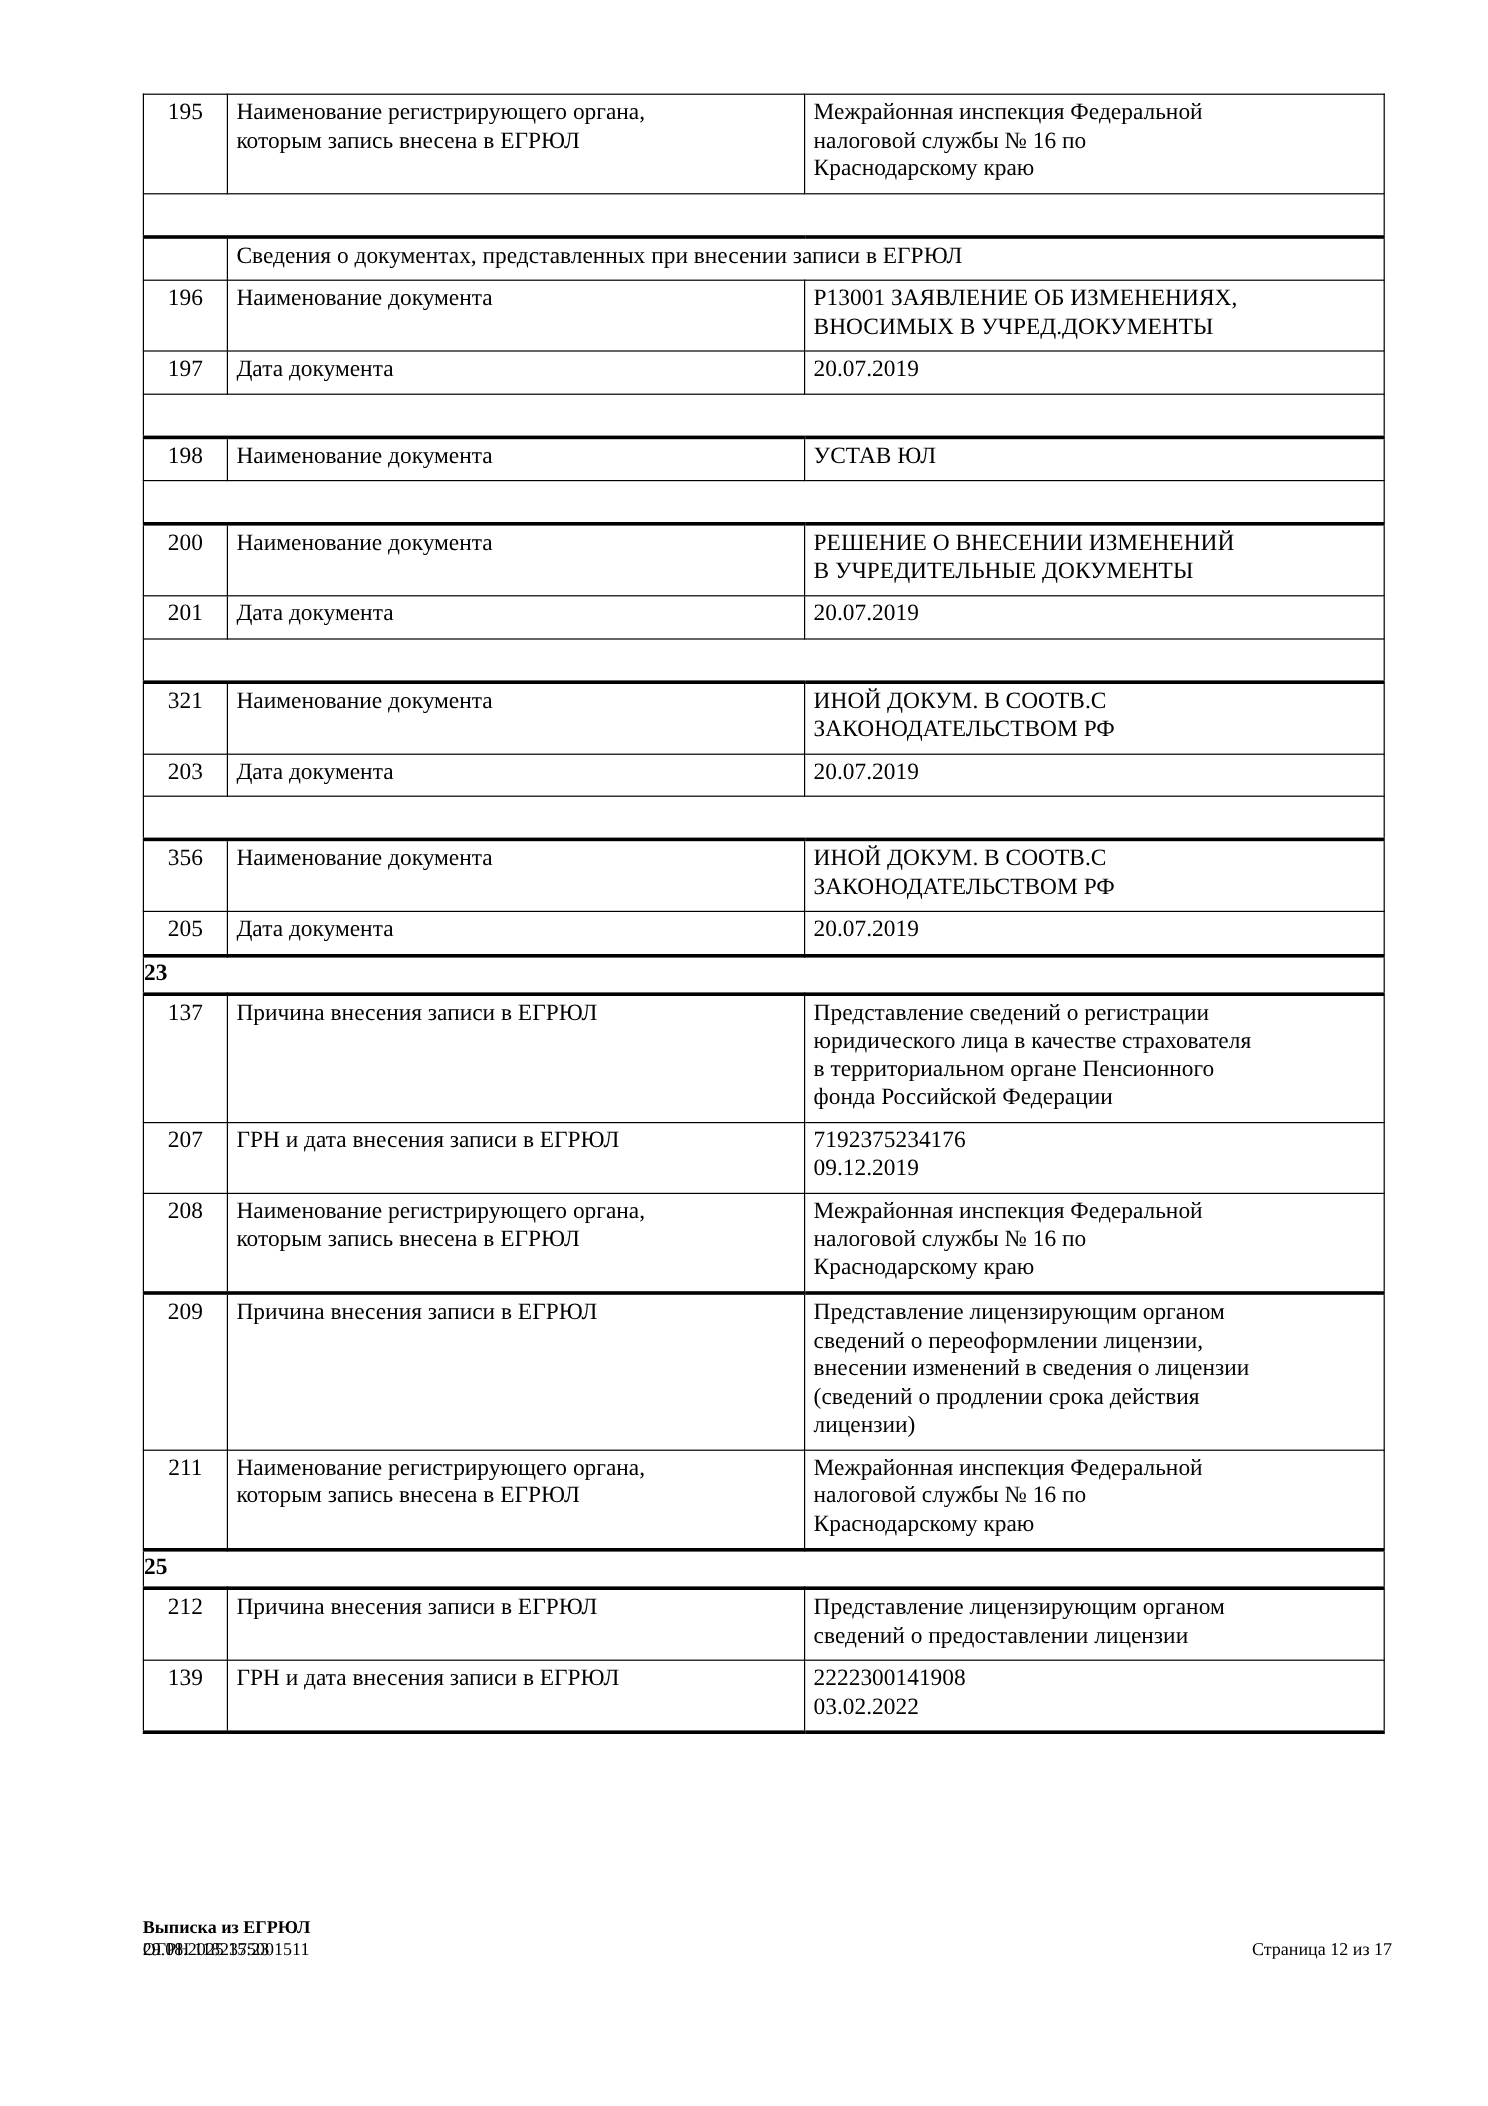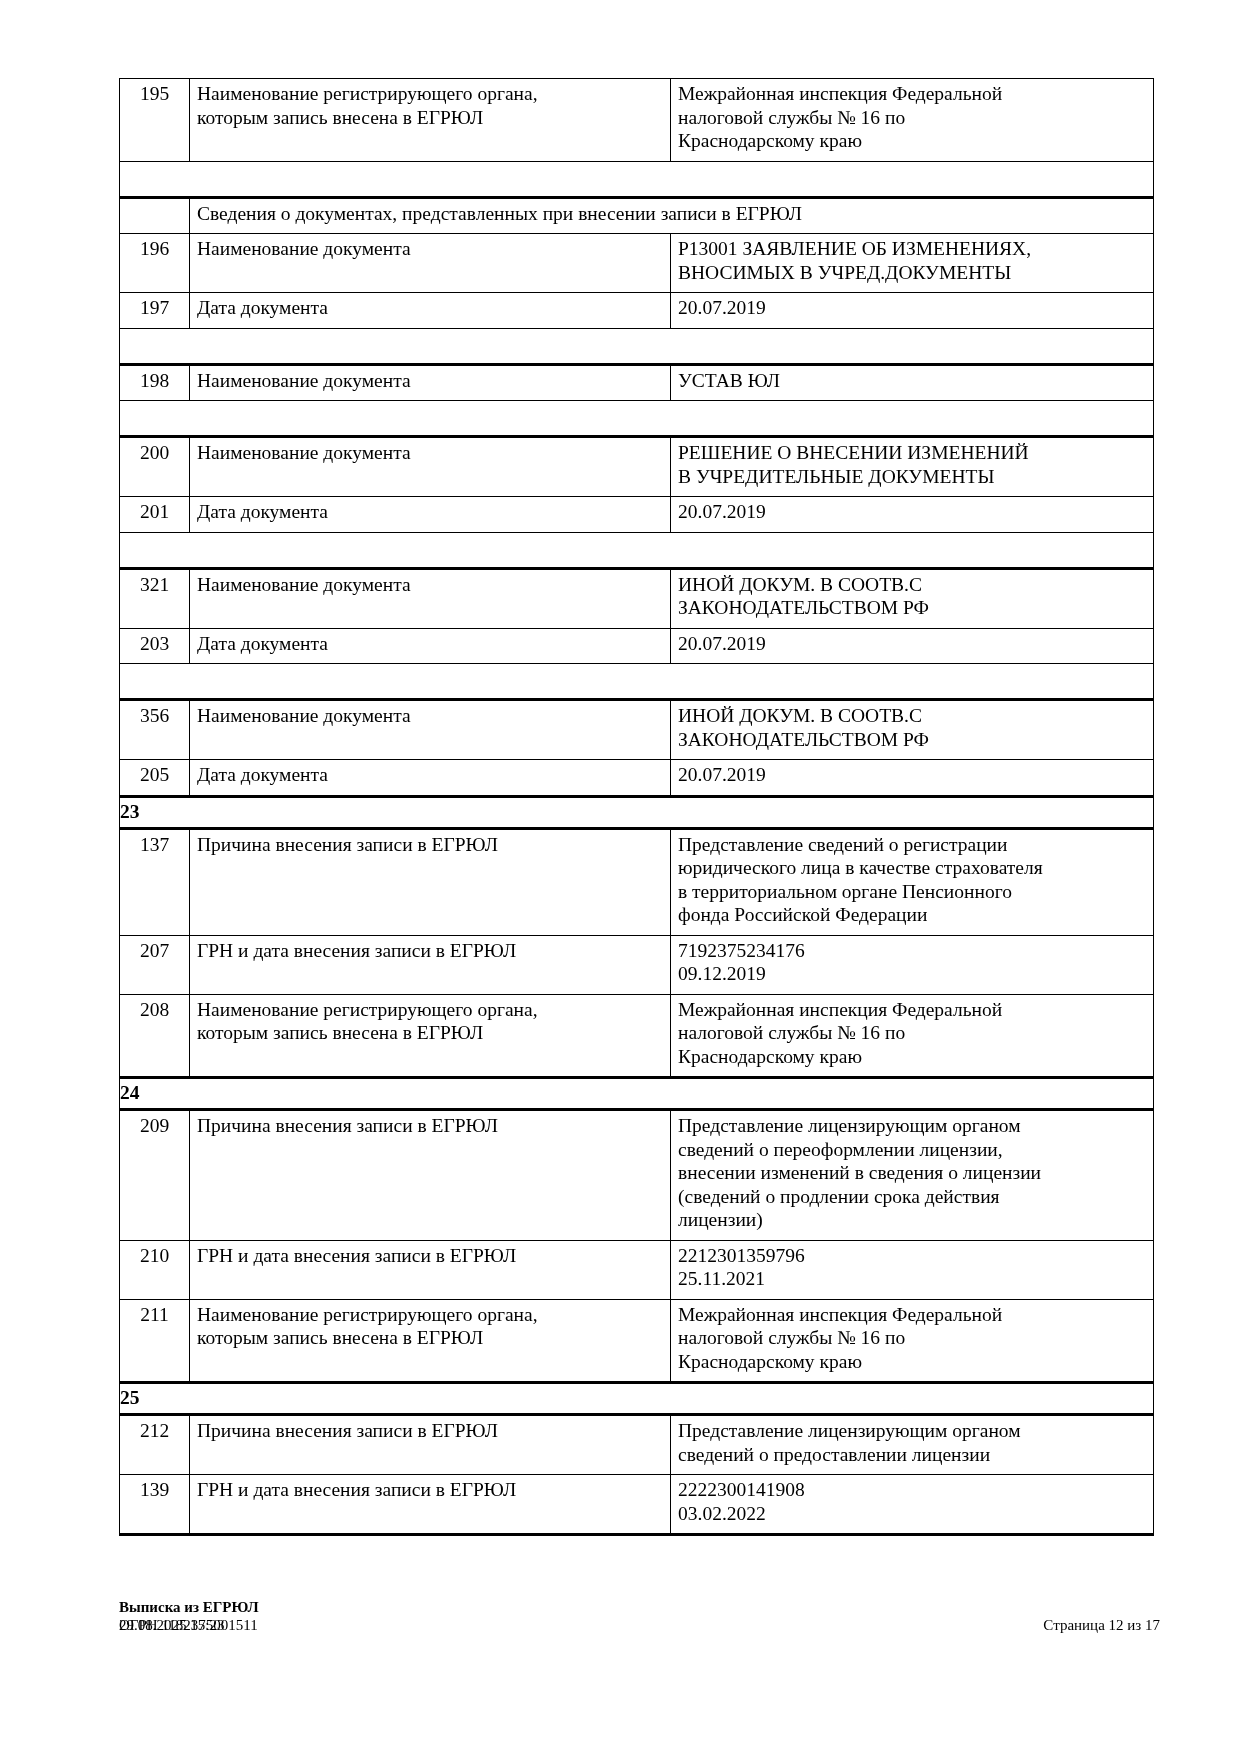--- a/index.html
+++ b/index.html
@@ -167,37 +167,28 @@
 09.12.2019</td>
         </tr>
         <tr>
           <td class="num">208</td>
           <td>Наименование регистрирующего органа,
 которым запись внесена в ЕГРЮЛ</td>
           <td>Межрайонная инспекция Федеральной
 налоговой службы № 16 по
 Краснодарскому краю</td>
         </tr>
-        <tr class="section">
-          <td colspan="3">24</td>
-        </tr>
         <tr class="tt">
           <td class="num">209</td>
           <td>Причина внесения записи в ЕГРЮЛ</td>
           <td>Представление лицензирующим органом
 сведений о переоформлении лицензии,
 внесении изменений в сведения о лицензии
 (сведений о продлении срока действия
 лицензии)</td>
-        </tr>
-        <tr>
-          <td class="num">210</td>
-          <td>ГРН и дата внесения записи в ЕГРЮЛ</td>
-          <td>2212301359796
-25.11.2021</td>
         </tr>
         <tr>
           <td class="num">211</td>
           <td>Наименование регистрирующего органа,
 которым запись внесена в ЕГРЮЛ</td>
           <td>Межрайонная инспекция Федеральной
 налоговой службы № 16 по
 Краснодарскому краю</td>
         </tr>
         <tr class="section">

